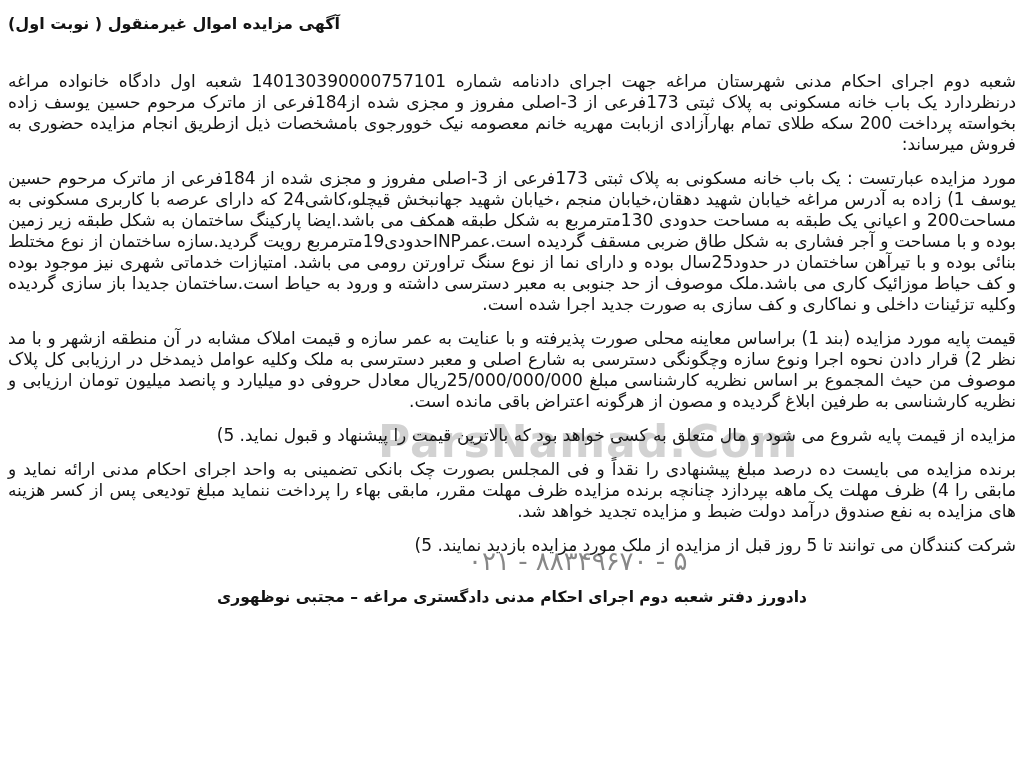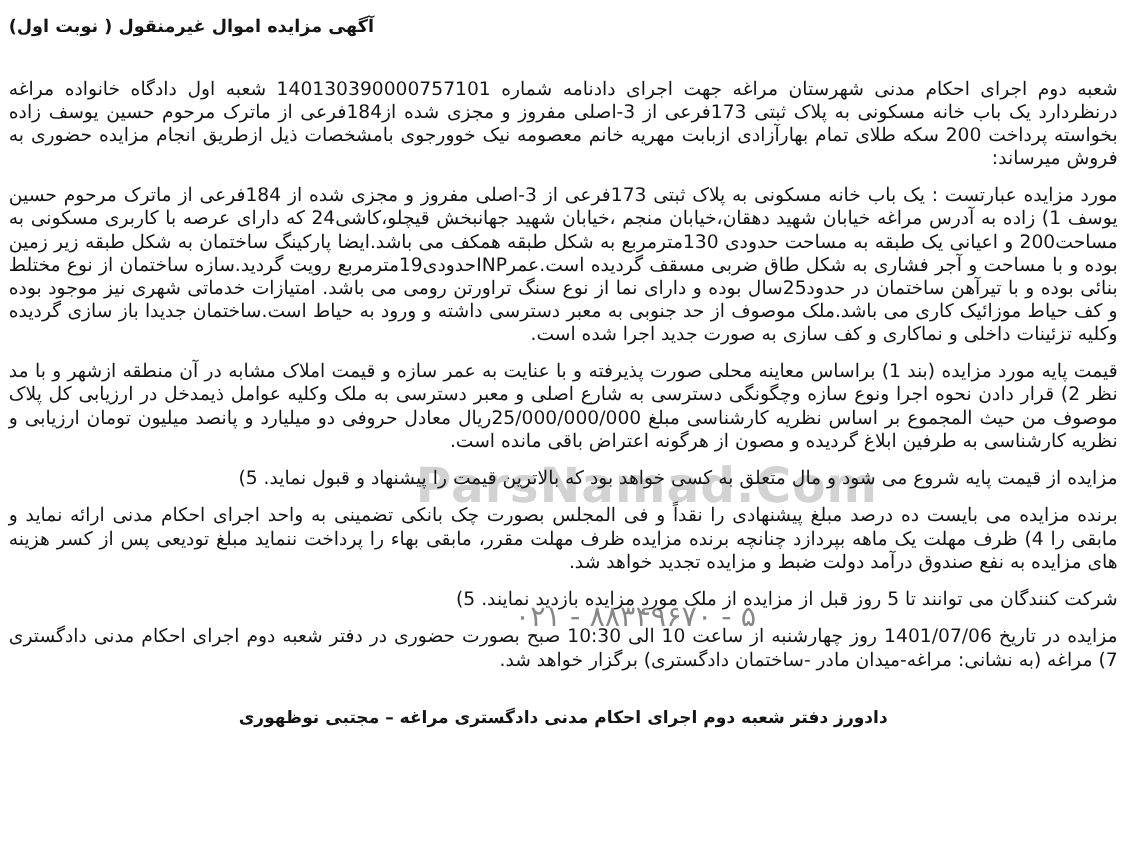--- a/index.html
+++ b/index.html
@@ -78,18 +78,17 @@
 
   <div class="content">
     <h1 class="title">آگهی مزایده اموال غیرمنقول ( نوبت اول)</h1>
 
     <p class="para">شعبه دوم اجرای احکام مدنی شهرستان مراغه جهت اجرای دادنامه شماره 140130390000757101 شعبه اول دادگاه خانواده مراغه درنظردارد یک باب خانه مسکونی به پلاک ثبتی 173فرعی از 3-اصلی مفروز و مجزی شده از184فرعی از ماترک مرحوم حسین یوسف زاده بخواسته پرداخت 200 سکه طلای تمام بهارآزادی ازبابت مهریه خانم معصومه نیک خوورجوی  بامشخصات ذیل ازطریق انجام مزایده حضوری به فروش میرساند:</p>
     <p class="para">مورد مزایده عبارتست : یک باب خانه مسکونی به پلاک ثبتی 173فرعی از 3-اصلی مفروز و مجزی شده از 184فرعی از ماترک مرحوم حسین یوسف ‎(1 زاده به آدرس مراغه خیابان شهید دهقان،خیابان منجم ،خیابان شهید جهانبخش قیچلو،کاشی24 که دارای عرصه با کاربری مسکونی به مساحت200 و اعیانی یک طبقه به مساحت حدودی 130مترمربع به شکل طبقه همکف می باشد.ایضا پارکینگ ساختمان به شکل طبقه زیر زمین بوده و با مساحت و آجر فشاری به شکل طاق ضربی مسقف گردیده است.عمرINPحدودی19مترمربع رویت گردید.سازه ساختمان از نوع مختلط بنائی بوده و با تیرآهن ساختمان در حدود25سال بوده و دارای نما از نوع سنگ تراورتن رومی می باشد. امتیازات خدماتی شهری نیز موجود بوده و کف حیاط موزائیک کاری می باشد.ملک موصوف از حد جنوبی به معبر دسترسی داشته و ورود به حیاط است.ساختمان جدیدا باز سازی گردیده وکلیه تزئینات داخلی و نماکاری و کف سازی به صورت جدید اجرا شده است.</p>
     <p class="para">قیمت پایه مورد مزایده (بند 1)  براساس معاینه محلی صورت پذیرفته و با عنایت به عمر سازه و قیمت املاک مشابه در آن منطقه ازشهر و با مد نظر ‎(2 قرار دادن نحوه اجرا ونوع سازه وچگونگی دسترسی به شارع اصلی و معبر دسترسی به ملک وکلیه عوامل ذیمدخل در ارزیابی کل پلاک موصوف من حیث المجموع بر اساس نظریه کارشناسی مبلغ 25/000/000/000ریال معادل حروفی دو میلیارد و پانصد میلیون تومان ارزیابی و نظریه کارشناسی به طرفین ابلاغ گردیده و مصون از هرگونه اعتراض باقی مانده است.</p>
     <p class="para">مزایده از قیمت پایه شروع می شود و مال متعلق به کسی خواهد بود که بالاترین قیمت را پیشنهاد و قبول نماید. ‎(5</p>
     <p class="para">برنده مزایده می بایست ده درصد مبلغ پیشنهادی را نقداً و فی المجلس بصورت چک بانکی تضمینی به واحد اجرای احکام مدنی ارائه نماید و مابقی را ‎(4 ظرف مهلت یک ماهه بپردازد چنانچه برنده مزایده ظرف مهلت مقرر، مابقی بهاء را پرداخت ننماید مبلغ تودیعی پس از کسر هزینه های مزایده به نفع صندوق درآمد دولت ضبط و مزایده تجدید خواهد شد.</p>
     <p class="para">شرکت کنندگان می توانند تا 5 روز قبل از مزایده از ملک مورد مزایده بازدید نمایند. ‎(5</p>
-    <p class="para">مزایده در تاریخ 1401/07/06 روز چهارشنبه از ساعت 10 الی 10:30  صبح بصورت حضوری در دفتر شعبه دوم اجرای احکام مدنی دادگستری ‎(7 مراغه (به نشانی: مراغه-میدان مادر -ساختمان دادگستری) برگزار خواهد شد.</p>
 
     <div class="signature">دادورز دفتر شعبه دوم اجرای احکام مدنی دادگستری مراغه – مجتبی نوظهوری</div>
   </div>
 
 </div>
 
 </body></html>

